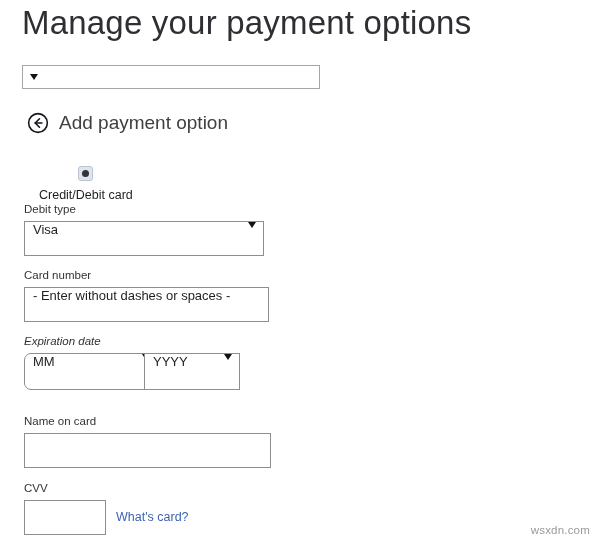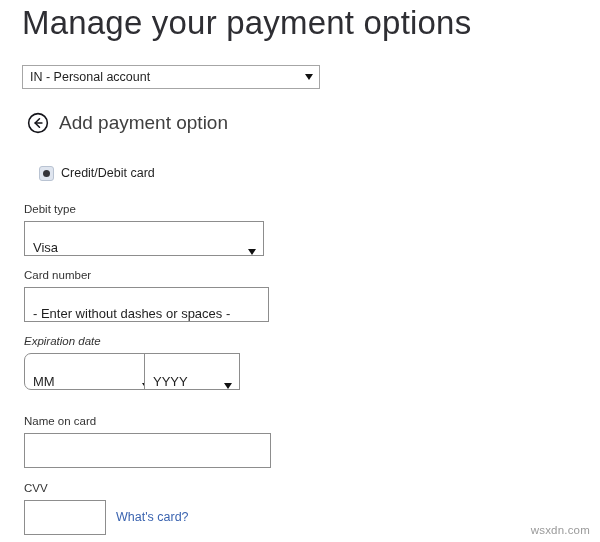--- a/index.html
+++ b/index.html
@@ -81,21 +81,23 @@
     line-height: 22px;
     white-space: nowrap;
   }
 
   
   .radio-row {
     position: absolute;
     left: 39px;
     top: 166px;
     display: flex;
+    align-items: center;
     gap: 7px;
+    flex-direction: column;
   }
   .radio-box {
     width: 15px;
     height: 15px;
     box-sizing: border-box;
     border: 1px solid #b9c3d2;
     border-radius: 3px;
     background: #dfe5ef;
     display: flex;
     align-items: center;
@@ -123,21 +125,21 @@
     white-space: nowrap;
   }
   .txtbox, .dropdown {
     position: absolute;
     box-sizing: border-box;
     border: 1px solid #8d8d8d;
     background: #ffffff;
     font-size: 13px;
     color: #1f1f1f;
     display: flex;
-    align-items: flex-end;
+    align-items: flex-start;
     padding: 0 7px 0 8px;
   }
   .dropdown .sel-text {
     flex: 1 1 auto;
     white-space: nowrap;
     overflow: hidden;
   }
   .txtbox .val {
     white-space: nowrap;
     overflow: hidden;
@@ -181,21 +183,20 @@
     letter-spacing: 0.2px;
     white-space: nowrap;
   }
 </style>
 </head>
 <body>
 
 <div class="page-title">Manage your payment options</div>
 
 <div class="account-select">
-  <span class="sel-text">IN - Personal account</span>
   <span class="caret"></span>
 </div>
 
 <div class="section-header">
   <span>
     <svg class="back-arrow" viewBox="0 0 24 24" aria-hidden="true">
       <circle cx="12" cy="12" r="10.2" fill="none" stroke="#14141a" stroke-width="1.7"></circle>
       <path d="M13.6 7.4 L8.9 12 L13.6 16.6" fill="none" stroke="#14141a" stroke-width="1.7" stroke-linecap="round" stroke-linejoin="round"></path>
       <path d="M8.9 12 H16.3" fill="none" stroke="#14141a" stroke-width="1.7" stroke-linecap="round"></path>
     </svg>

